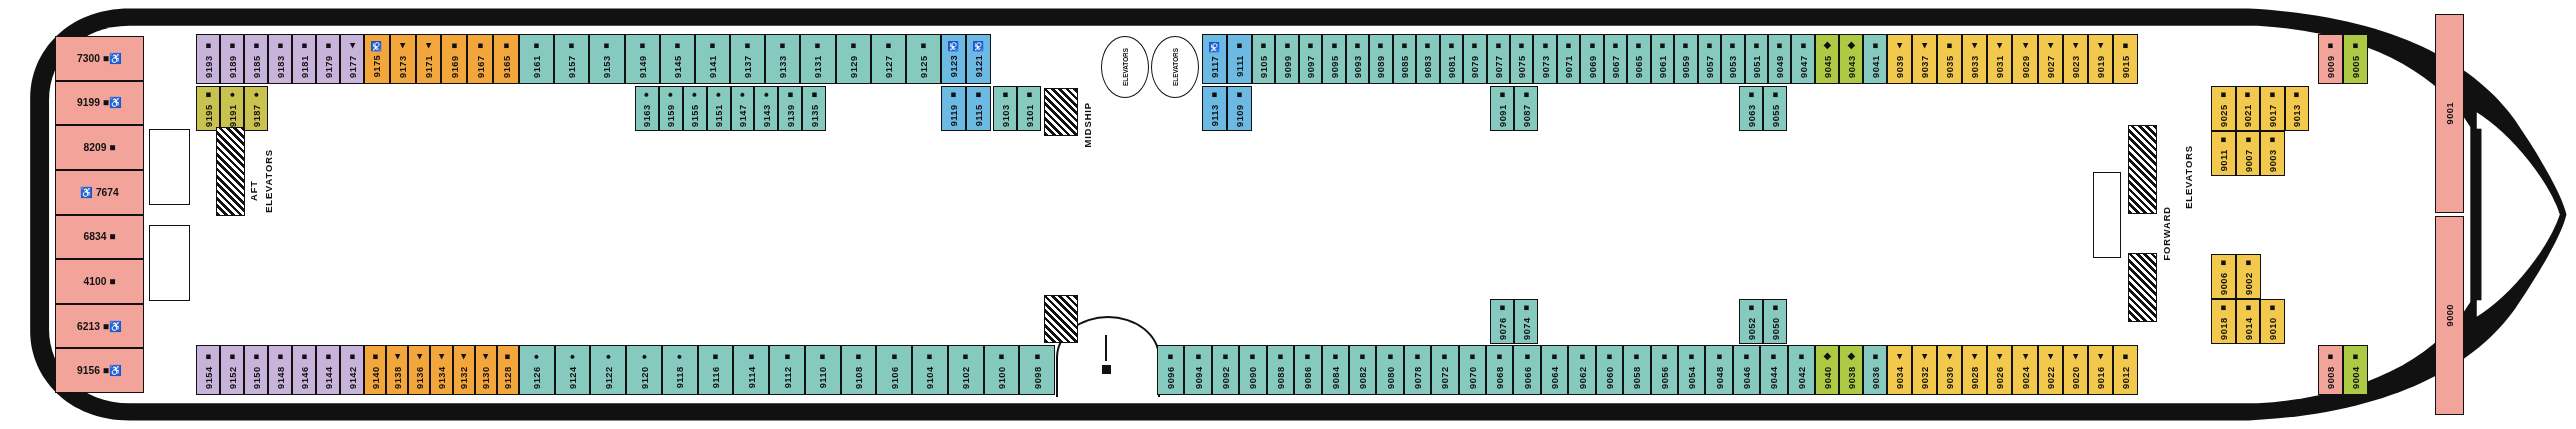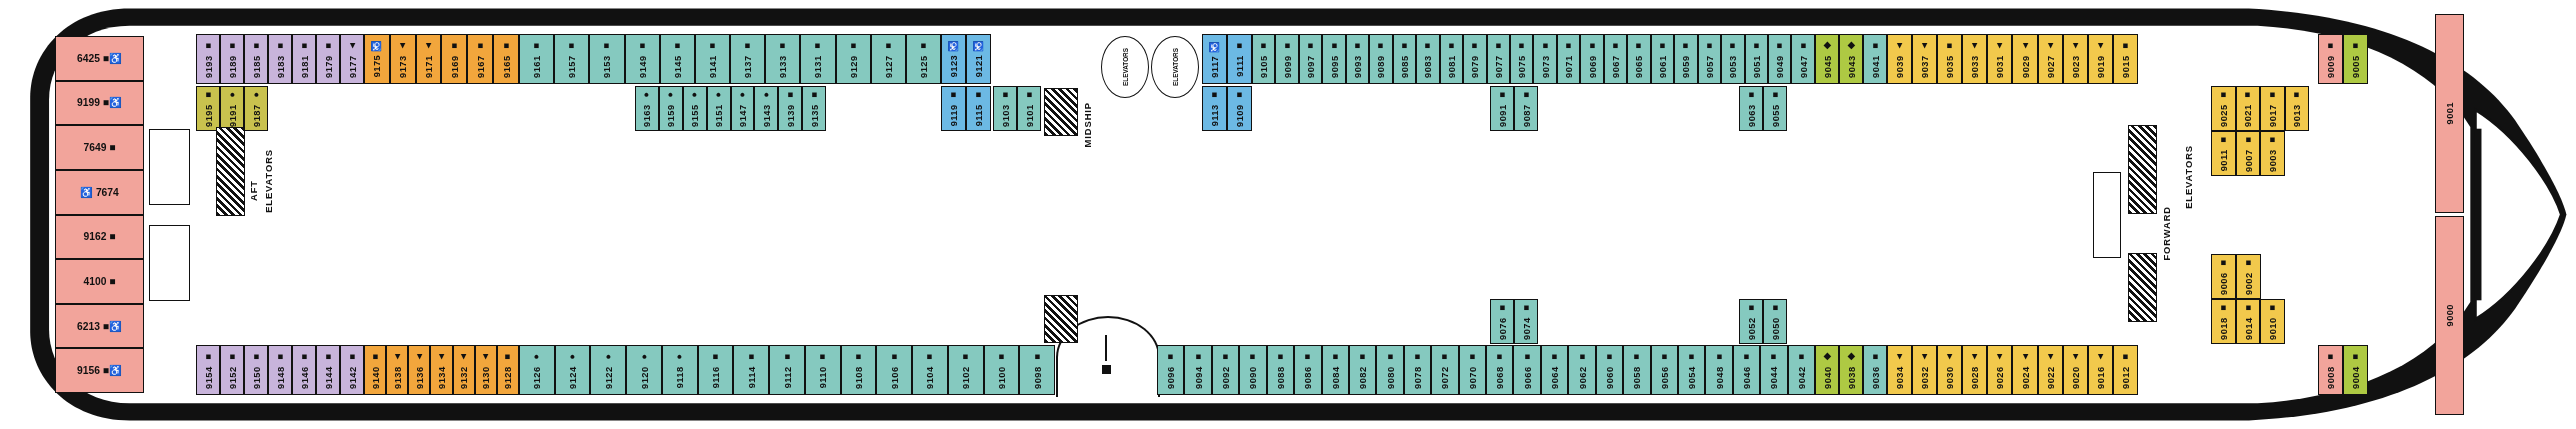--- a/index.html
+++ b/index.html
@@ -72,33 +72,33 @@
   <div class="vlabel" style="left:2159px;top:196px;width:15.5px;height:74px;">
     <span>FORWARD</span>
   </div>
   <div class="vlabel" style="left:2181px;top:125px;width:15.5px;height:103px;">
     <span>ELEVATORS</span>
   </div>
 
   <div id="cabins">
       <div class="seg stack" style="left: 55px; top: 36px; width: 89px; height: 357px;">
         <div class="cabin" style="background: rgb(242, 164, 155);">
-          <span class="htxt">6425 ■♿</span>
+          <span class="htxt">7300 ■♿</span>
         </div>
         <div class="cabin" style="background: rgb(242, 164, 155); justify-content: center;">
           <span class="htxt">9199 ■♿</span>
         </div>
         <div class="cabin" style="background: rgb(242, 164, 155);">
-          <span class="htxt">7649 ■</span>
+          <span class="htxt">8209 ■</span>
         </div>
         <div class="cabin" style="background: rgb(242, 164, 155);">
           <span class="htxt">♿ 7674</span>
         </div>
         <div class="cabin" style="background: rgb(242, 164, 155);">
-          <span class="htxt">9162 ■</span>
+          <span class="htxt">6834 ■</span>
         </div>
         <div class="cabin" style="background: rgb(242, 164, 155);">
           <span class="htxt">4100 ■</span>
         </div>
         <div class="cabin" style="background: rgb(242, 164, 155);">
           <span class="htxt">6213 ■♿</span>
         </div>
         <div class="cabin" style="background: rgb(242, 164, 155);">
           <span class="htxt">9156 ■♿</span>
         </div>

